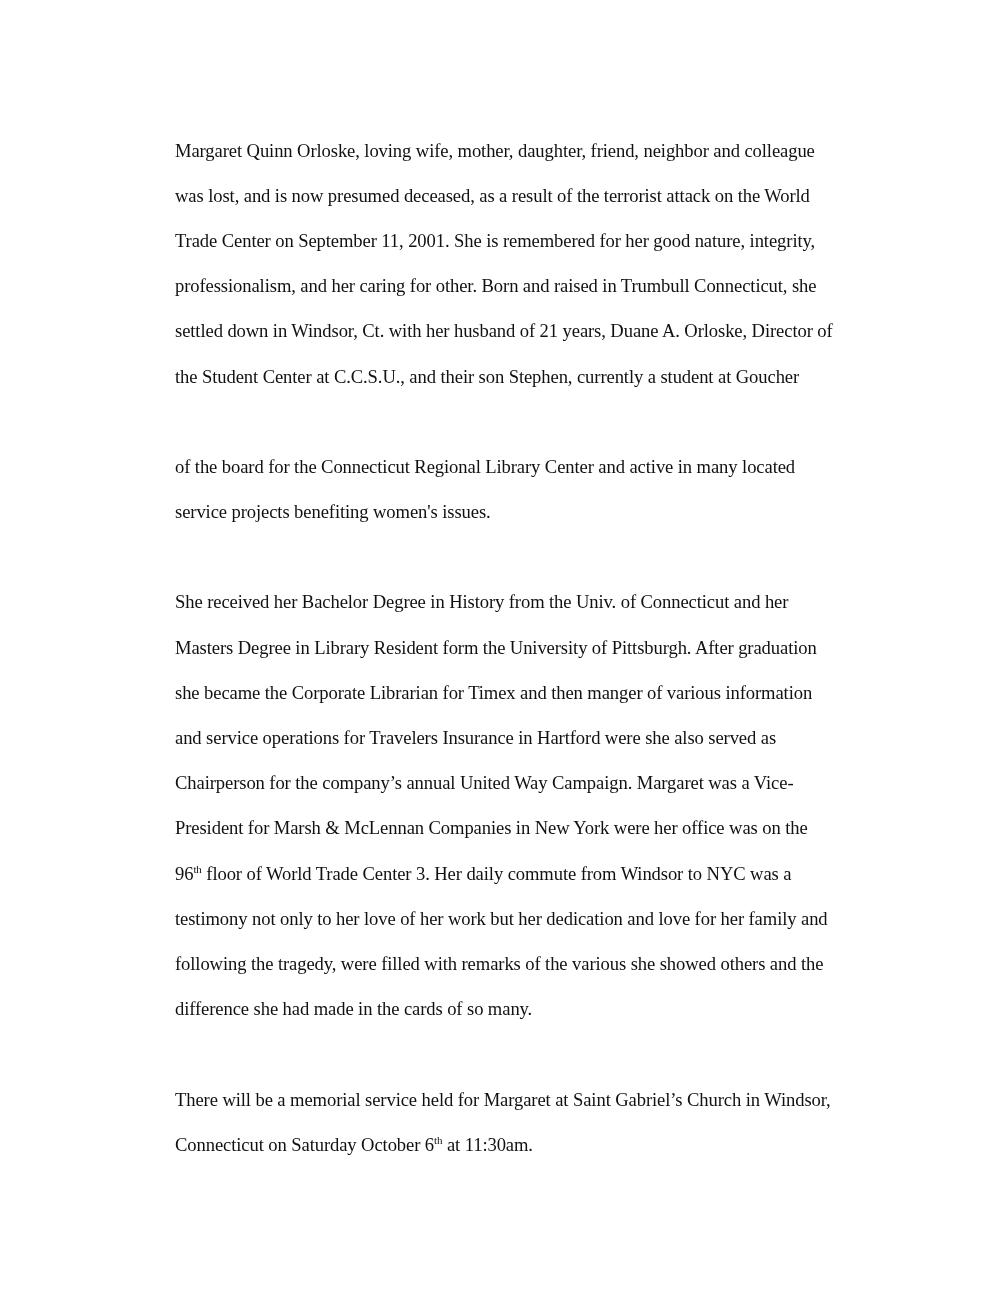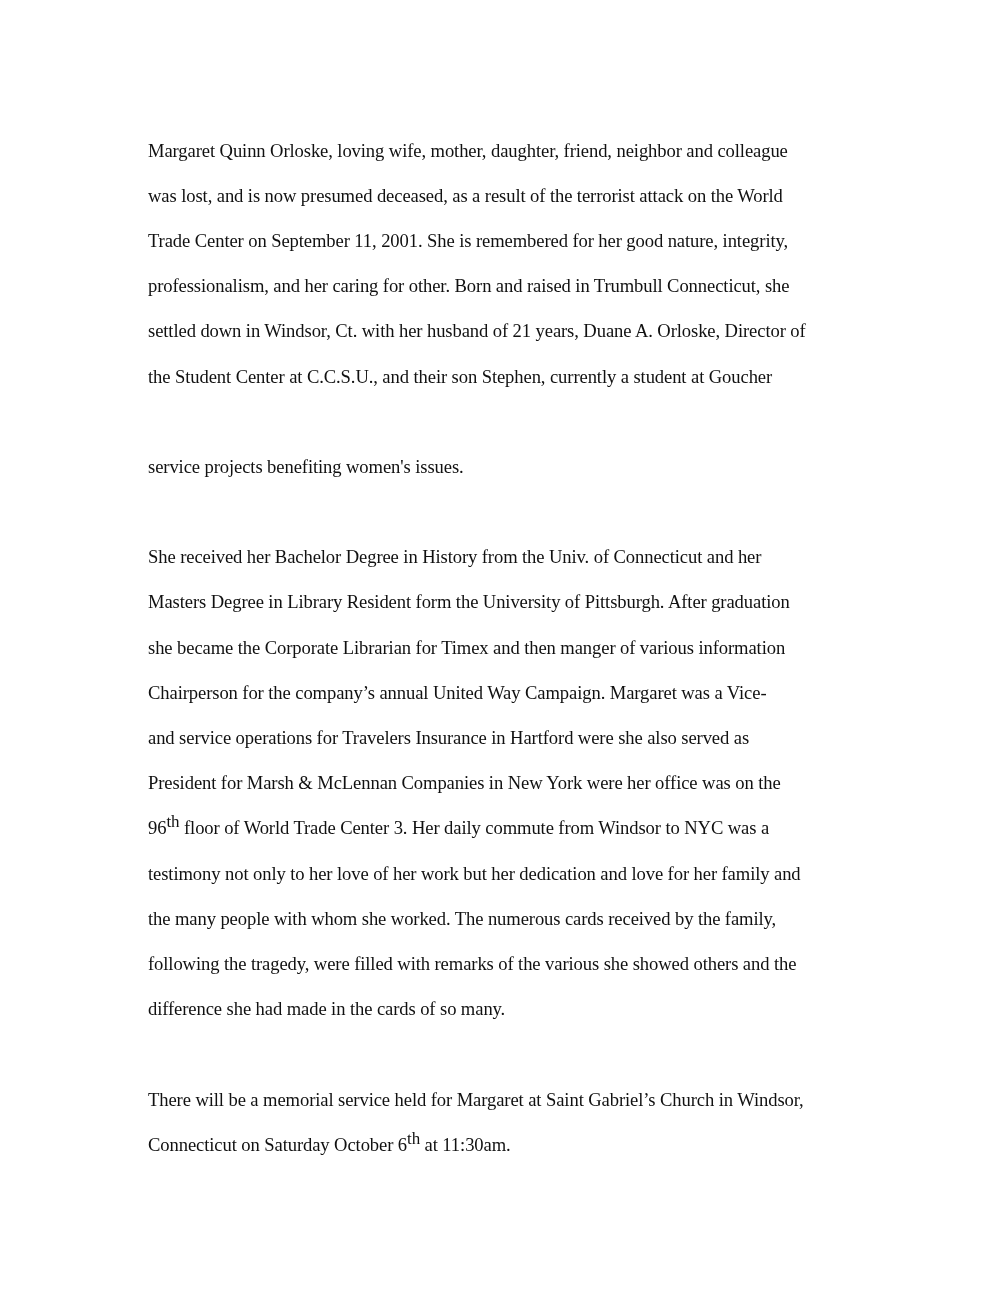--- a/index.html
+++ b/index.html
@@ -9,51 +9,51 @@
     left: 148px;
     top: 117px;
     width: 720px;
     font-family: "Liberation Serif", serif;
     font-size: 18.6px;
     line-height: 22.6px;
     color: #111111;
     letter-spacing: -0.1px;
   }
   .para { margin: 0 0 22.6px 0; white-space: pre-line; }
-  .line { display: block; white-space: nowrap; }
-  sup { font-size: 17px; line-height: 0; vertical-align: 7px; }
+  .line { display: block; white-space: nowrap; margin-left: 27px; }
+  sup { font-size: 11px; line-height: 0; vertical-align: 7px; }
 </style>
 </head>
 <body>
 
 <div class="page">
 
   <p class="para">
     <span class="line">Margaret Quinn Orloske, loving wife, mother, daughter, friend, neighbor and colleague</span>
     <span class="line">was lost, and is now presumed deceased, as a result of the terrorist attack on the World</span>
     <span class="line">Trade Center on September 11, 2001.  She is remembered for her good nature, integrity,</span>
     <span class="line">professionalism, and her caring for other.  Born and raised in Trumbull Connecticut, she</span>
     <span class="line">settled down in Windsor, Ct. with her husband of 21 years, Duane A. Orloske, Director of</span>
     <span class="line">the Student Center at C.C.S.U., and their son Stephen, currently a student at Goucher</span>
   </p>
 
   <p class="para">
+    <span class="line">of the board for the Connecticut Regional Library Center and active in many located</span>
     <span class="line">service projects benefiting women's issues.</span>
   </p>
 
   <p class="para">
     <span class="line">She received her Bachelor Degree in History from the Univ. of Connecticut and her</span>
     <span class="line">Masters Degree in Library Resident form the University of Pittsburgh.  After graduation</span>
     <span class="line">she became the Corporate Librarian for Timex and then manger of various information</span>
+    <span class="line">and service operations for Travelers Insurance in Hartford were she also served as</span>
     <span class="line">Chairperson for the company’s annual United Way Campaign. Margaret was a Vice-</span>
-    <span class="line">and service operations for Travelers Insurance in Hartford were she also served as</span>
     <span class="line">President for Marsh &amp; McLennan Companies in New York were her office was on the</span>
     <span class="line"><span>96</span><sup>th</sup><span> floor of World Trade Center 3.  Her daily commute from Windsor to NYC was a</span></span>
     <span class="line">testimony not only to her love of her work but her dedication and love for her family and</span>
-    <span class="line">the many people with whom she worked. The numerous cards received by the family,</span>
     <span class="line">following the tragedy, were filled with remarks of the various she showed others and the</span>
     <span class="line">difference she had made in the cards of so many.</span>
   </p>
 
   <p class="para">
     <span class="line">There will be a memorial service held for Margaret at Saint Gabriel’s Church in Windsor,</span>
     <span class="line"><span>Connecticut on Saturday October 6</span><sup>th</sup><span> at 11:30am.</span></span>
   </p>
 
 </div>

